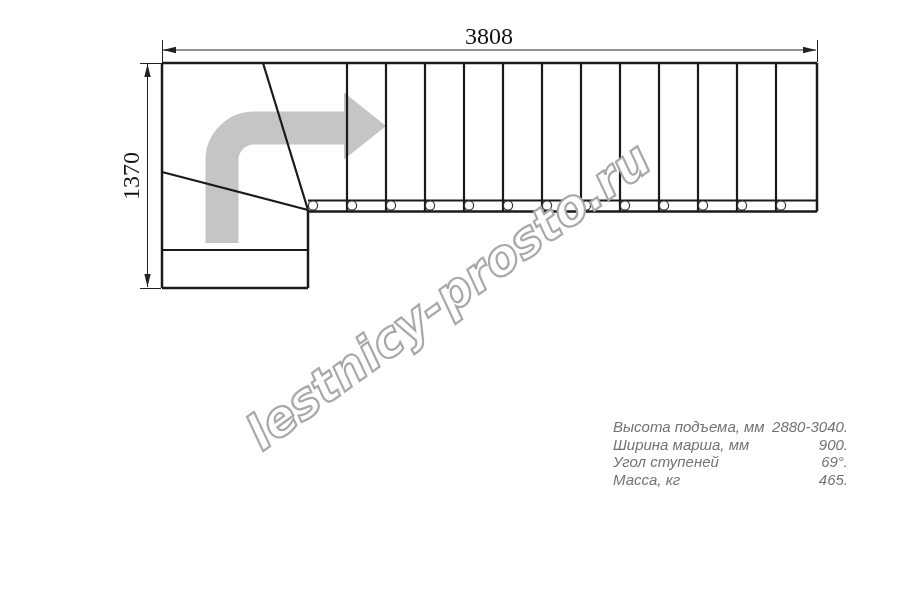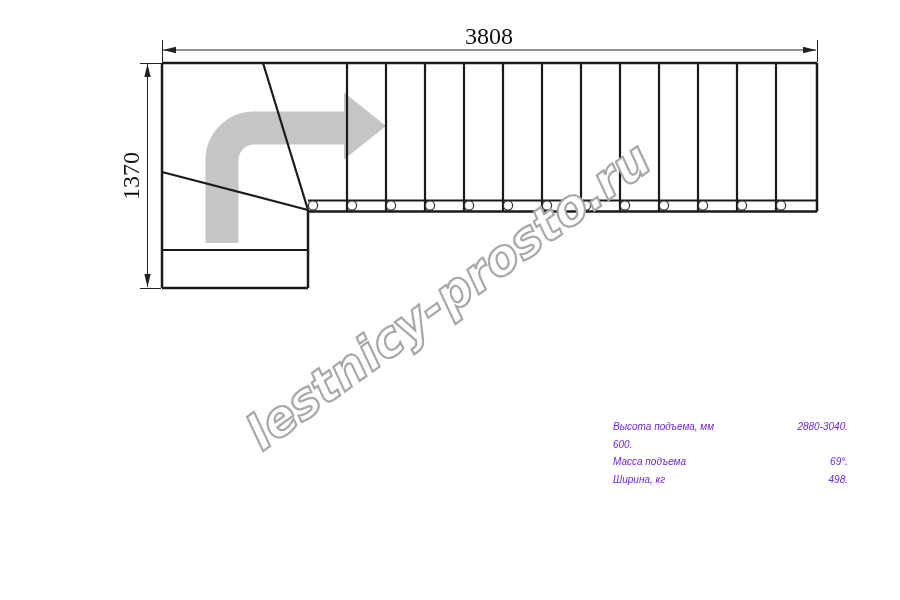--- a/index.html
+++ b/index.html
@@ -38,23 +38,23 @@
     stroke: #a8a8a8;
     stroke-width: 2.2px;
   }
   .specs {
     position: absolute;
     left: 613px;
     top: 418px;
     width: 235px;
     font-family: "Liberation Sans", sans-serif;
     font-style: italic;
-    font-size: 10px;
+    font-size: 15px;
     line-height: 17.6px;
-    color: #6d28d9;
+    color: #737373;
   }
   .spec-row {
     display: flex;
     justify-content: space-between;
     white-space: nowrap;
   }
   .spec-label { text-align: left; }
   .spec-value { text-align: center; }
 </style>
 </head>
@@ -143,25 +143,26 @@
       <text class="wm-text" x="0" y="0" transform="translate(262 452) rotate(-36)" textLength="485" lengthAdjust="spacingAndGlyphs">lestnicy-prosto.ru</text>
     </g>
   </svg>
 
   <div class="specs">
     <div class="spec-row">
       <span class="spec-label">Высота подъема, мм</span>
       <span class="spec-value">2880-3040.</span>
     </div>
     <div class="spec-row">
-      <span class="spec-value">600.</span>
+      <span class="spec-label">Ширина марша, мм</span>
+      <span class="spec-value">900.</span>
     </div>
     <div class="spec-row">
-      <span class="spec-label">Масса подъема</span>
+      <span class="spec-label">Угол ступеней</span>
       <span class="spec-value">69°.</span>
     </div>
     <div class="spec-row">
-      <span class="spec-label">Ширина, кг</span>
-      <span class="spec-value">498.</span>
+      <span class="spec-label">Масса, кг</span>
+      <span class="spec-value">465.</span>
     </div>
   </div>
 
 </div>
 
 </body></html>

